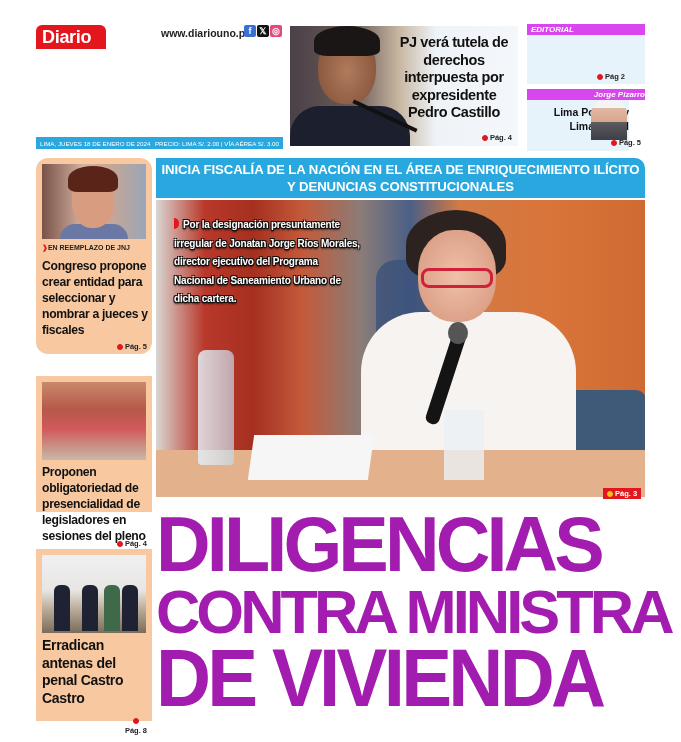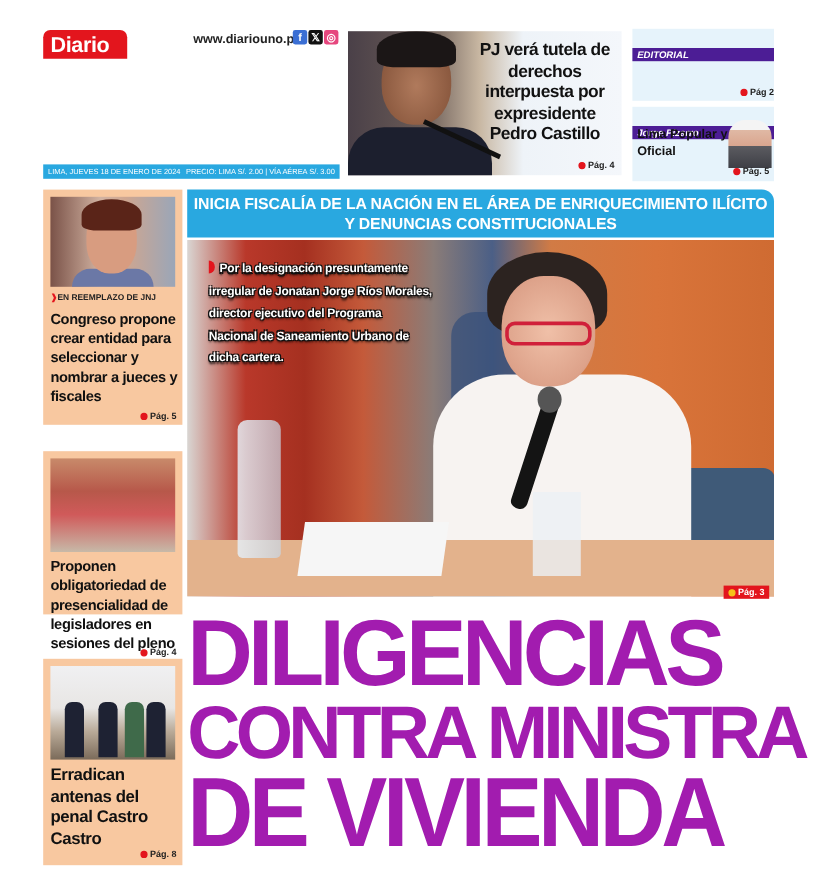--- a/index.html
+++ b/index.html
@@ -28,24 +28,24 @@
   .castillo-body { position: absolute; left: 0; top: 80px; width: 120px; height: 50px; background: #1c1f2e; border-radius: 30px 30px 0 0; }
   .mic-rod { position: absolute; left: 60px; top: 88px; width: 70px; height: 4px; background: #111; transform: rotate(25deg); }
   .top-headline { position: absolute; right: 4px; top: 8px; width: 120px; text-align: center; font-weight: 900; font-size: 14.5px; line-height: 17.5px; color: #111; letter-spacing: -0.4px; }
   .pag-small { font-size: 7.5px; font-weight: bold; color: #222; display: inline-flex; align-items: center; gap: 2px; }
   .pag-dot { display: inline-block; width: 6px; height: 6px; border-radius: 50%; background: #e3151d; border: 1px solid #e3151d; }
   .top-pag { position: absolute; right: 6px; top: 107px; }
 
   
   .right-col { left: 527px; top: 24px; width: 118px; }
   .editorial-box { position: absolute; left: 0; top: 0; width: 118px; height: 60px; background: #e6f3fb; }
-  .label-red { position: absolute; left: 0; top: 16px; width: 118px; height: 11px; background: #4c1d95; color: #fff; font-style: italic; font-weight: 900; font-size: 8px; padding-left: 4px; line-height: 11px; }
+  .label-red { position: absolute; left: 0; top: 0; width: 118px; height: 11px; background: #d946ef; color: #fff; font-style: italic; font-weight: 900; font-size: 8px; padding-left: 4px; line-height: 11px; }
   .editorial-text { position: absolute; left: 4px; top: 15px; font-weight: bold; font-size: 10.5px; line-height: 13.5px; color: #111; }
-  .editorial-pag { position: absolute; right: 0; top: 48px; }
-  .pizarro-box { position: absolute; left: 0; top: 65px; width: 118px; height: 62px; background: #e6f3fb; }
+  .editorial-pag { position: absolute; right: 20px; top: 48px; }
+  .pizarro-box { position: absolute; left: 0; top: 65px; width: 102px; height: 62px; background: #e6f3fb; text-align: right; }
   .pizarro-text { position: absolute; left: 4px; top: 16px; font-weight: bold; font-size: 10.5px; line-height: 14px; color: #111; }
   .pizarro-photo { position: absolute; right: 2px; top: 11px; width: 36px; height: 40px; background: linear-gradient(180deg, #f4f4f4 0%, #f4f4f4 20%, #e0b9a5 20%, #d9a58e 55%, #5b5b60 55%, #3e3f46 100%); border-radius: 14px 14px 0 0; }
   .pizarro-pag { position: absolute; right: 4px; top: 114px; }
 
   
   .kicker { left: 156px; top: 158px; width: 489px; height: 40px; background: #29a8e0; border-radius: 0 10px 0 0; color: #fff; font-weight: 900; font-size: 13.2px; line-height: 16.5px; text-align: center; padding-top: 4px; letter-spacing: -0.1px; }
 
   
   .main-photo { left: 156px; top: 200px; width: 489px; height: 297px; overflow: hidden;
     background: linear-gradient(90deg, #d9d6d3 0%, #b9382a 10%, #a53020 20%, #c45a3a 30%, #8a7c78 42%, #4b5f86 52%, #d17b45 62%, #d9743a 80%, #cf6b32 100%); }
@@ -75,39 +75,39 @@
   .hl3 { font-size: 82px; transform: scaleX(0.93); margin-top: -6px; }
 
   
   .side-box { left: 36px; width: 116px; background: #f8c8a0; }
   .side-photo { position: absolute; left: 6px; top: 6px; width: 104px; }
   .side-kicker { position: absolute; left: 6px; font-size: 7px; font-weight: bold; color: #222; }
   .side-kicker .mark { color: #e3151d; }
   .side-title { position: absolute; left: 6px; width: 108px; font-weight: 900; font-size: 12.2px; line-height: 16px; color: #111; letter-spacing: -0.3px; }
   .side-pag { position: absolute; right: 5px; }
 
-  .s1 { top: 158px; height: 196px; }
+  .s1 { top: 158px; height: 196px; border-radius: 12px; }
   .s1 .side-photo { height: 75px; background: linear-gradient(90deg, #7a5248 0%, #d2b3a2 40%, #cfa690 60%, #9aa6b8 100%); }
   .s1-face { position: absolute; left: 30px; top: 8px; width: 42px; height: 56px; border-radius: 45%; background: #d89c80; }
   .s1-hair { position: absolute; left: 26px; top: 2px; width: 50px; height: 26px; border-radius: 50% 50% 20% 20%; background: #5a2418; }
   .s1-body { position: absolute; left: 18px; top: 60px; width: 68px; height: 15px; background: #6b78a6; border-radius: 20px 20px 0 0; }
   .s1 .side-kicker { top: 86px; }
   .s1 .side-title { top: 100px; }
   .s1 .side-pag { top: 184px; }
 
   .s2 { top: 376px; height: 136px; }
   .s2 .side-photo { height: 78px; background: linear-gradient(180deg, #c88a6a 0%, #b7584a 35%, #d05a5a 60%, #c7b9a8 100%); }
   .s2 .side-title { top: 88px; }
   .s2 .side-pag { top: 163px; }
 
   .s3 { top: 549px; height: 172px; }
   .s3 .side-photo { height: 78px; background: linear-gradient(180deg, #f0f0f2 0%, #e8e6e4 45%, #b9aa98 70%, #7b6b5a 100%); }
   .s3-person { position: absolute; top: 30px; width: 16px; height: 46px; background: #1e2233; border-radius: 6px 6px 0 0; }
   .s3 .side-title { top: 88px; font-size: 14px; line-height: 17.5px; }
-  .s3 .side-pag { top: 158px; }
+  .s3 .side-pag { top: 169px; flex-direction: column; }
 </style>
 </head>
 <body>
 
 <div class="abs masthead">
   <div class="diario-tab">
     <span class="diario-text">Diario</span>
   </div>
   <span class="url">www.diariouno.pe</span>
   <span class="social fb">f</span>

